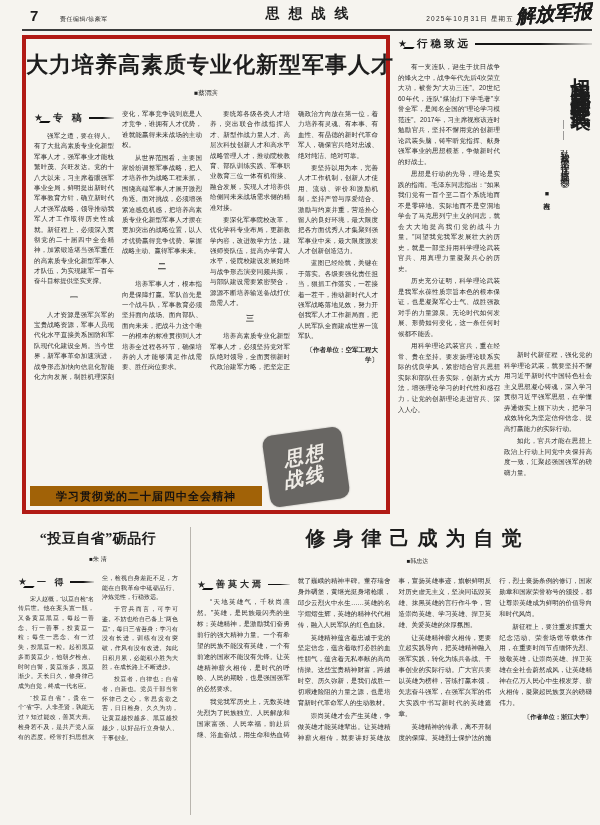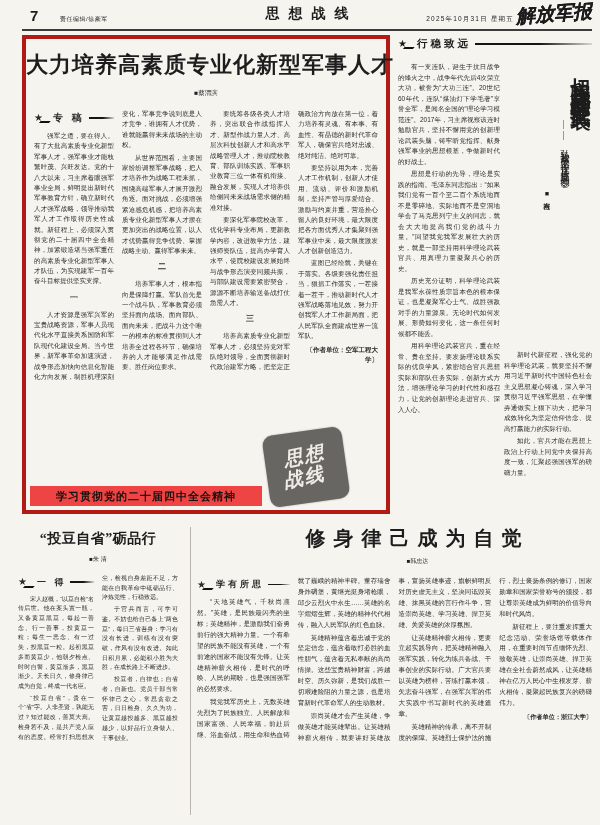--- a/index.html
+++ b/index.html
@@ -39,21 +39,21 @@
   .main-box { position:absolute; left:22px; top:35px; width:368px; height:479px;
     border:4px solid #b11a15; }
   .main-headline { margin-top:11px; text-align:center; font-size:22px; font-weight:bold;
     letter-spacing:1px; white-space:nowrap; }
   .main-byline { text-align:center; font-size:6.5px; margin-top:9px; color:#222; }
   .main-body { position:absolute; left:8px; right:8px; top:70px; bottom:30px;
     column-count:4; column-gap:8px; overflow:hidden;
     font-size:6.5px; line-height:1.6; color:#2b2b2b; }
   .main-body .unit-line { font-size:6.5px; }
   .study-banner { position:absolute; left:4px; bottom:4px; width:232px; height:20px;
-    background:#ef4444; display:flex; align-items:center; justify-content:center;
+    background:#a16207; display:flex; align-items:center; justify-content:center;
     font-size:11px; font-weight:bold; letter-spacing:1px; color:#17120f; }
   .ink-seal { position:absolute; right:40px; bottom:7px; width:80px; height:72px;
     background:#5d5b58; border-radius:10px; transform:rotate(-8deg); opacity:.92;
     display:flex; flex-direction:column; align-items:center; justify-content:center;
     color:#efece6; font-family:"Liberation Serif", serif; font-style:italic; font-weight:bold;
     box-shadow:0 0 2px rgba(0,0,0,.35); }
   .seal-line { font-size:19px; line-height:1.1; transform:rotate(-4deg); letter-spacing:2px;}
   .seal-line.l2 { transform:rotate(-4deg) translateX(-3px); }
 
   
@@ -177,21 +177,21 @@
   </div>
 
   <div class="bb-divider"></div>
 
   <div class="br-art">
     <div class="br-headline">修身律己成为自觉</div>
     <div class="br-byline">■韩忠达</div>
     <div class="br-body">
       <div class="kicker">
         <span class="star-icon">★</span>
-        <span class="kicker-label">学有所思</span>
+        <span class="kicker-label">善莫大焉</span>
         <span class="kicker-line"></span>
       </div>
     <p class="body-p">“天地英雄气，千秋尚凛然。”英雄，是民族最闪亮的坐标；英雄精神，是激励我们奋勇前行的强大精神力量。一个有希望的民族不能没有英雄，一个有前途的国家不能没有先锋。让英雄精神薪火相传，是时代的呼唤、人民的期盼，也是强国强军的必然要求。</p>
         <p class="body-p">我党我军历史上，无数英雄先烈为了民族独立、人民解放和国家富强、人民幸福，前赴后继、浴血奋战，用生命和热血铸就了巍峨的精神丰碑。董存瑞舍身炸碉堡，黄继光挺身堵枪眼，邱少云烈火中永生……英雄的名字熠熠生辉，英雄的精神代代相传，融入人民军队的红色血脉。</p>
         <p class="body-p">英雄精神蕴含着忠诚于党的坚定信念，蕴含着敢打必胜的血性胆气，蕴含着无私奉献的高尚情操。这些宝贵精神财富，跨越时空、历久弥新，是我们战胜一切艰难险阻的力量之源，也是培育新时代革命军人的生动教材。</p>
         <p class="body-p">崇尚英雄才会产生英雄，争做英雄才能英雄辈出。让英雄精神薪火相传，就要讲好英雄故事，宣扬英雄事迹，旗帜鲜明反对历史虚无主义，坚决同诋毁英雄、抹黑英雄的言行作斗争，营造崇尚英雄、学习英雄、捍卫英雄、关爱英雄的浓厚氛围。</p>
         <p class="body-p">让英雄精神薪火相传，更要立起实践导向，把英雄精神融入强军实践，转化为练兵备战、干事创业的实际行动。广大官兵要以英雄为榜样，苦练打赢本领，矢志奋斗强军，在强军兴军的伟大实践中书写新时代的英雄篇章。</p>
         <p class="body-p">英雄精神的传承，离不开制度的保障。英雄烈士保护法的施行，烈士褒扬条例的修订，国家勋章和国家荣誉称号的颁授，都让尊崇英雄成为鲜明的价值导向和时代风尚。</p>
         <p class="body-p">新征程上，要注重发挥重大纪念活动、荣誉场馆等载体作用，在重要时间节点缅怀先烈、致敬英雄，让崇尚英雄、捍卫英雄在全社会蔚然成风，让英雄精神在亿万人民心中生根发芽、薪火相传，凝聚起民族复兴的磅礴伟力。</p>
         <div class="unit-line">〔作者单位：浙江大学〕</div>

